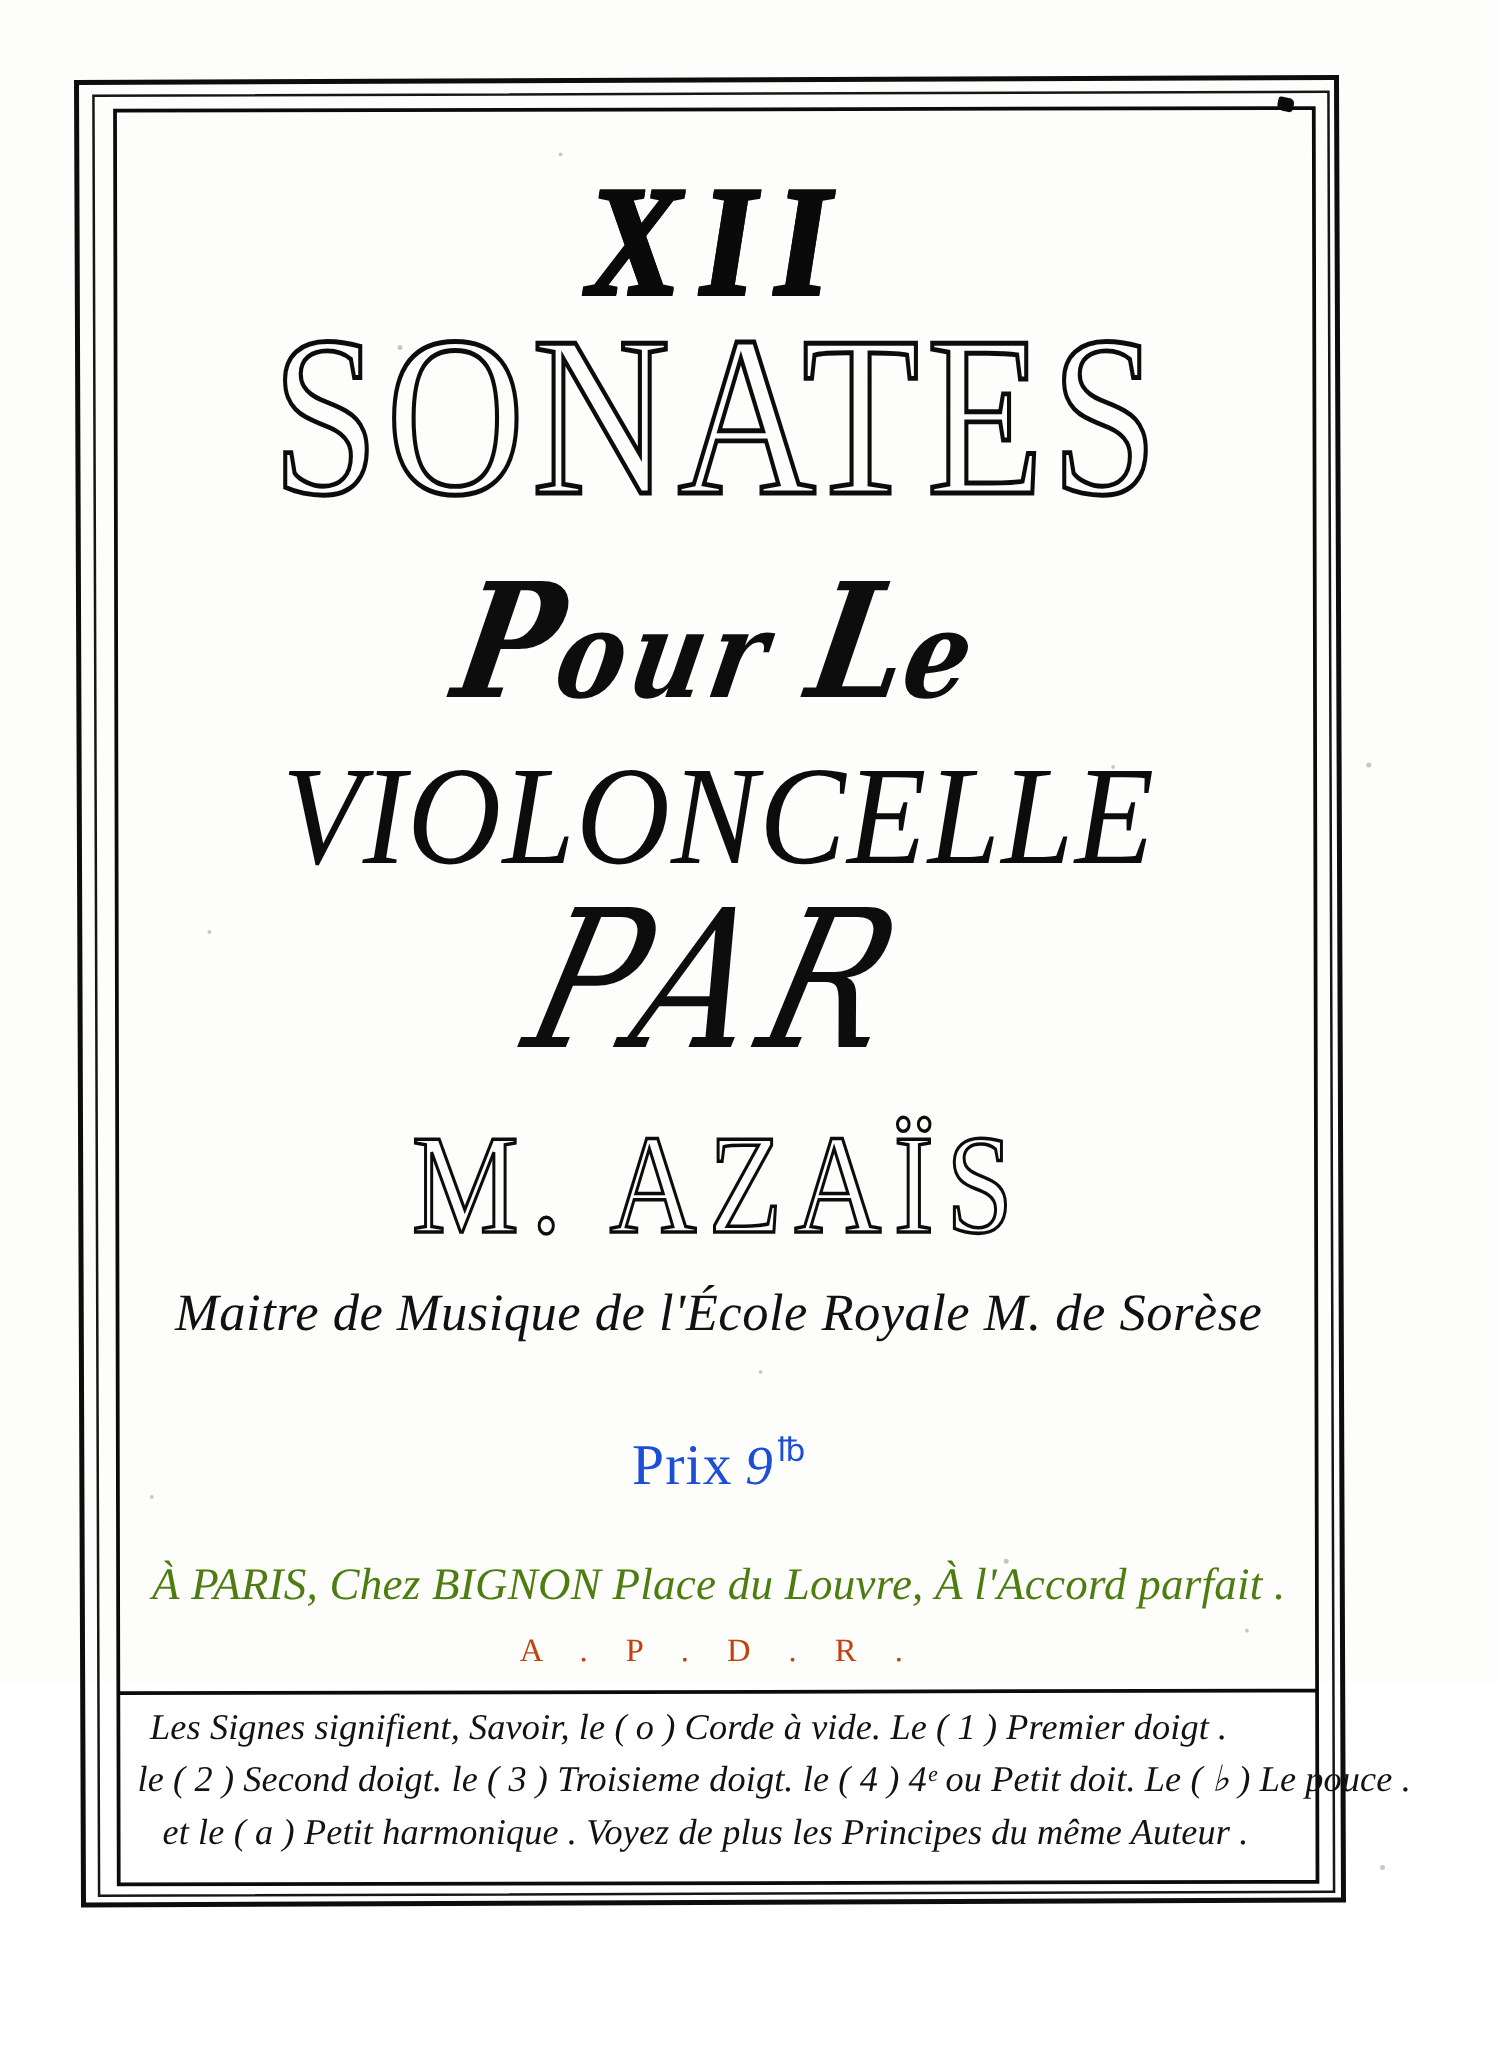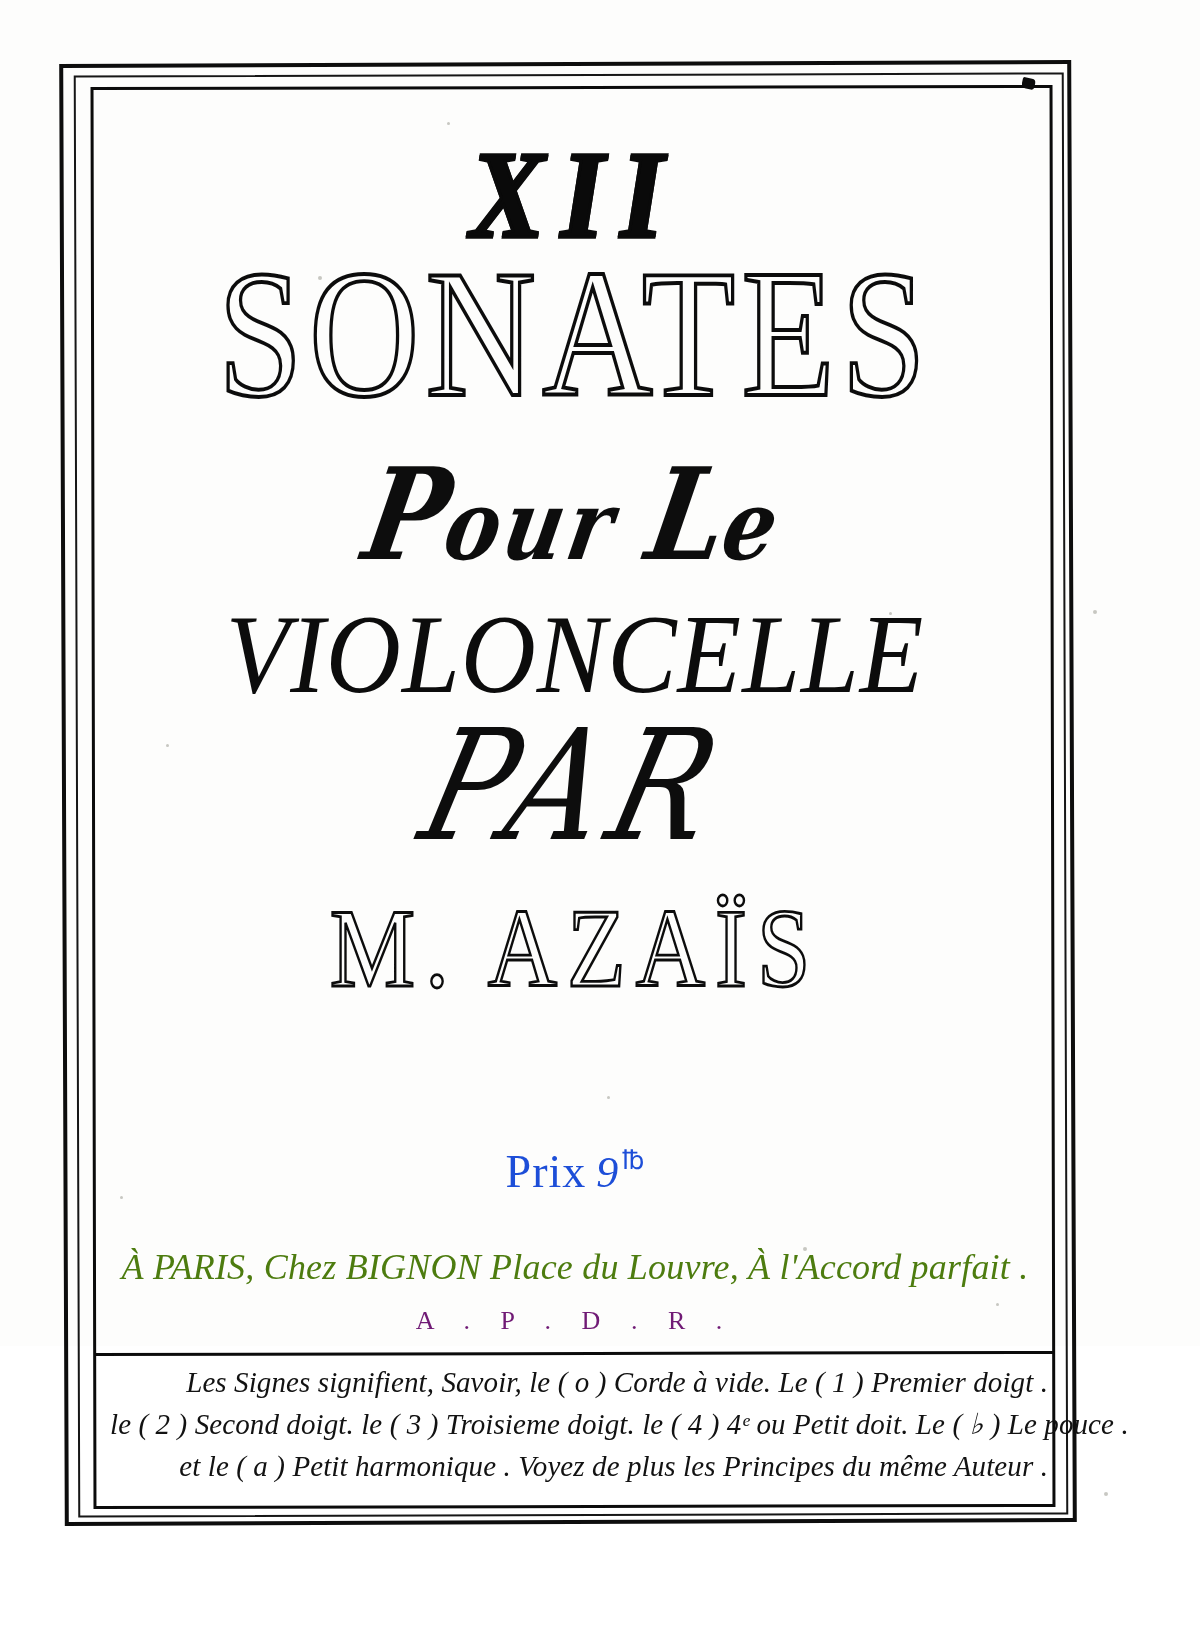--- a/index.html
+++ b/index.html
@@ -237,41 +237,41 @@
   
   .line-privilege {
     position: absolute;
     left: 0;
     top: 1218px;
     width: 950px;
     font-family: "Liberation Serif", serif;
     font-size: 26px;
     letter-spacing: 12px;
     line-height: 1;
-    color: #701a75;
+    color: #c2410c;
   }
 
   
   .footnote-rule {
     position: absolute;
     left: -6px;
     top: 1262px;
     width: 960px;
     height: 3px;
     background: #0b0b0b;
     transform: rotate(-0.12deg);
   }
 
   
   .footnote {
     position: absolute;
     left: 8px;
     top: 1272px;
     width: 940px;
-    text-align: right;
+    text-align: left;
   }
   .footnote .fn-line {
     font-family: "Liberation Serif", serif;
     font-style: italic;
     font-size: 29px;
     line-height: 1.44;
     letter-spacing: 0.1px;
     color: #121212;
     white-space: nowrap;
   }
@@ -306,20 +306,21 @@
     <div class="line-pourle">
       <span class="cap">P</span><span>our</span>&nbsp;<span class="cap">L</span><span>e</span>
     </div>
 
     <div class="line-violoncelle">VIOLONCELLE</div>
 
     <div class="line-par">PAR</div>
 
     <div class="line-azais">M. AZAÏS</div>
 
+    <div class="line-maitre">Maitre de Musique de l'École Royale M. de Sorèse</div>
 
     <div class="line-prix">
       <span>Prix</span><span class="amount">9</span><span class="livre">℔</span>
     </div>
 
     <div class="line-imprint">À PARIS, Chez BIGNON Place du Louvre, À l'Accord parfait .</div>
 
     <div class="line-privilege">A . P . D . R .</div>
 
     <div class="footnote-rule"></div>

